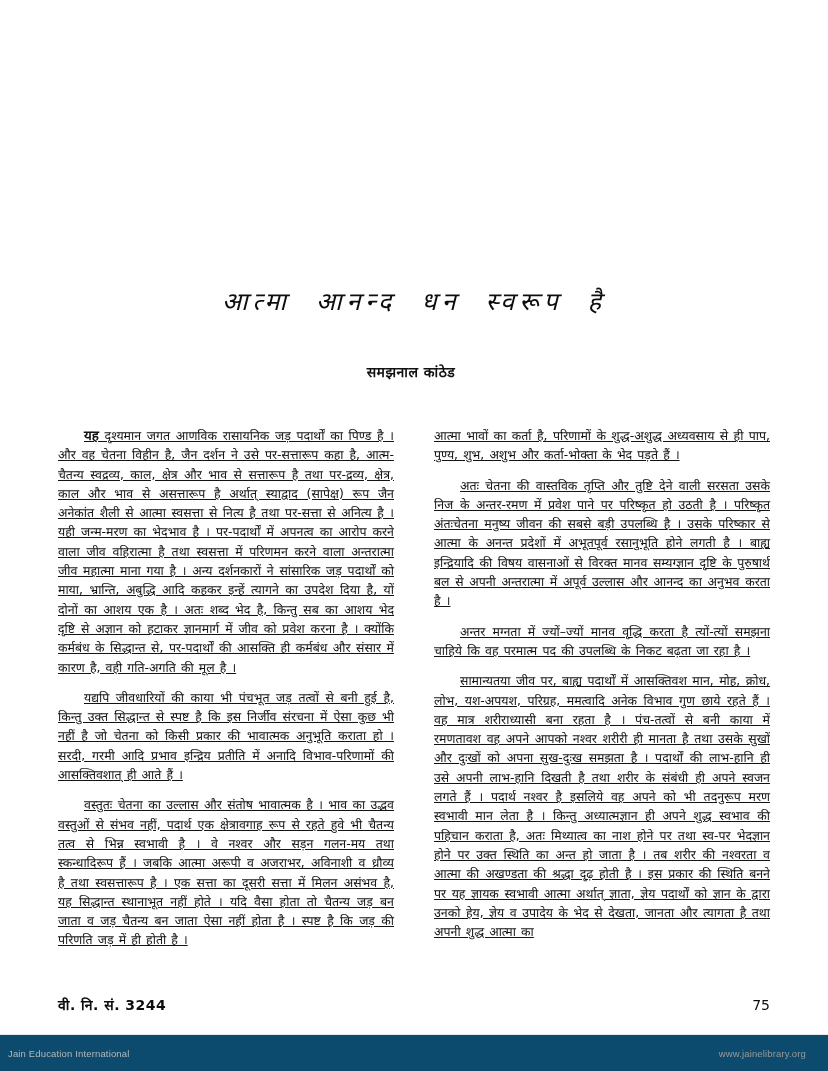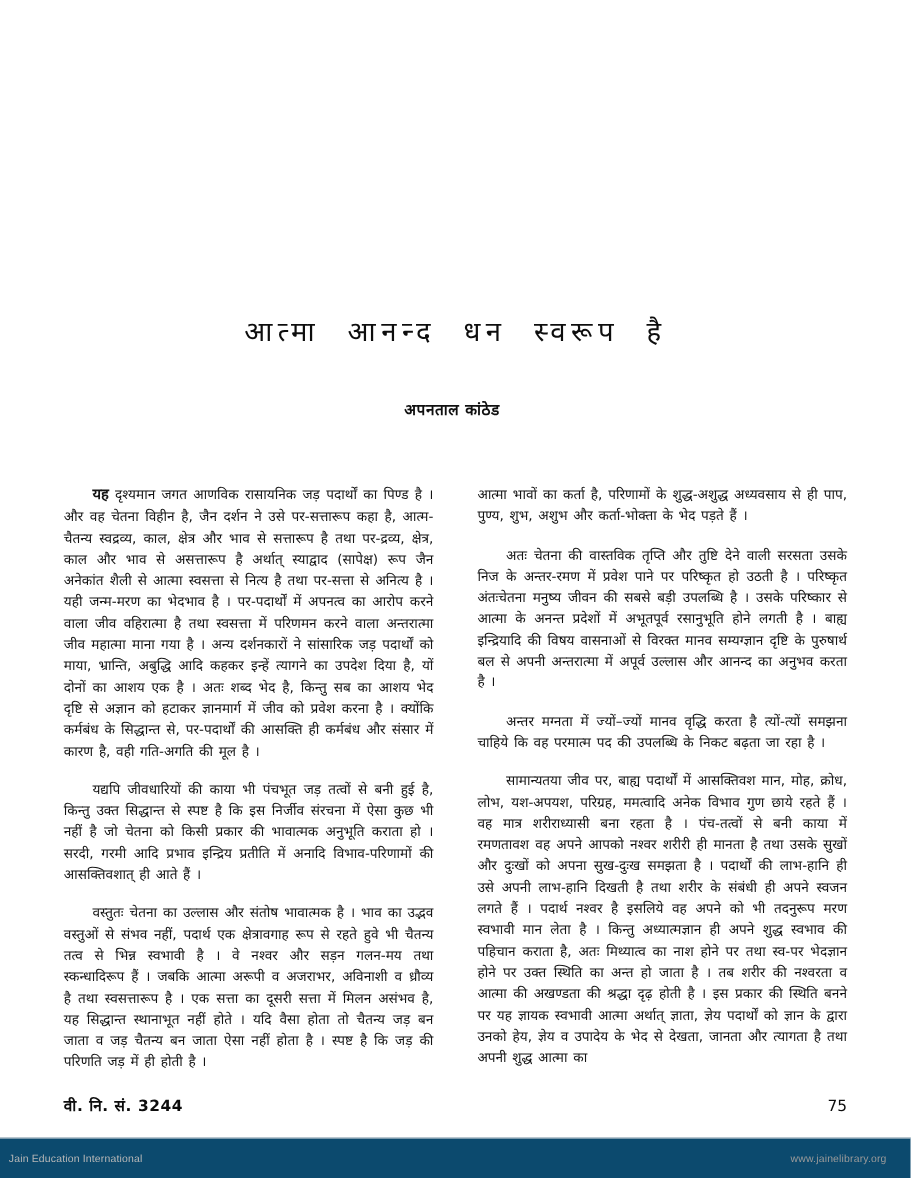--- a/index.html
+++ b/index.html
@@ -32,20 +32,21 @@
   }
   .doc-title {
     font-family: "DejaVu Sans", "Liberation Sans", sans-serif;
     font-size: 25px;
     font-weight: 400;
     letter-spacing: 5px;
     word-spacing: 12px;
     color: #0d0d0d;
     margin: 0;
     line-height: 1.25;
+    font-style: italic;
   }
   .byline {
     position: absolute;
     left: 0;
     right: 0;
     top: 362px;
     text-align: center;
     padding-right: 6px;
   }
   .byline-name {
@@ -65,31 +66,32 @@
     height: 560px;
     display: flex;
     gap: 40px;
     align-items: flex-start;
   }
   .col {
     width: 336px;
     flex: 0 0 336px;
   }
   .col p {
-    margin: 16px 0 11px 0;
+    margin: 2px 0 11px 0;
     font-family: "DejaVu Sans", "Liberation Sans", sans-serif;
     font-size: 12.4px;
     line-height: 19.3px;
     text-align: justify;
     text-justify: inter-word;
     word-spacing: 1.2px;
     color: #131313;
     text-indent: 26px;
     -webkit-hyphens: none;
     hyphens: none;
+    text-decoration: underline;
   }
   .col p.no-indent {
     text-indent: 0;
   }
   .col p .lead {
     font-weight: 700;
     font-size: 13.4px;
   }
 
   
@@ -152,21 +154,21 @@
 </head>
 <body>
 
 <div class="page">
 
   <div class="title-block">
     <h1 class="doc-title">आत्मा   आनन्द   धन   स्वरूप   है</h1>
   </div>
 
   <div class="byline">
-    <span class="byline-name">अपनताल कांठेड</span>
+    <span class="byline-name">समझनाल कांठेड</span>
   </div>
 
   <div class="columns">
     <div class="col">
       <p><span class="lead">यह</span><span> दृश्यमान जगत  आणविक  रासायनिक जड़  पदार्थों का पिण्ड है । और वह चेतना  विहीन है, जैन दर्शन ने उसे  पर-सत्तारूप कहा है, आत्म-चैतन्य स्वद्रव्य, काल, क्षेत्र  और  भाव से  सत्तारूप है तथा पर-द्रव्य, क्षेत्र, काल और भाव से असत्तारूप है अर्थात् स्याद्वाद (सापेक्ष) रूप  जैन  अनेकांत  शैली से  आत्मा  स्वसत्ता से  नित्य है तथा पर-सत्ता से अनित्य है ।  यही जन्म-मरण का  भेदभाव है । पर-पदार्थों में अपनत्व का आरोप  करने  वाला जीव  वहिरात्मा है तथा स्वसत्ता में परिणमन  करने  वाला  अन्तरात्मा  जीव  महात्मा माना गया है । अन्य दर्शनकारों ने  सांसारिक जड़  पदार्थों को माया, भ्रान्ति, अबुद्धि आदि कहकर इन्हें त्यागने का  उपदेश दिया है,  यों दोनों का आशय एक है ।  अतः शब्द भेद है, किन्तु सब का आशय भेद दृष्टि से अज्ञान को हटाकर ज्ञानमार्ग में जीव को प्रवेश करना है । क्योंकि कर्मबंध के  सिद्धान्त से, पर-पदार्थों की  आसक्ति ही  कर्मबंध और संसार में कारण है, वही गति-अगति की मूल है ।</span></p>
       <p><span>यद्यपि जीवधारियों की काया  भी पंचभूत जड़ तत्वों से बनी हुई है, किन्तु उक्त सिद्धान्त से स्पष्ट है कि  इस निर्जीव संरचना में ऐसा कुछ भी नहीं है  जो  चेतना  को  किसी  प्रकार की  भावात्मक अनुभूति कराता हो । सरदी, गरमी आदि प्रभाव इन्द्रिय प्रतीति में अनादि विभाव-परिणामों की आसक्तिवशात् ही आते हैं ।</span></p>
       <p><span>वस्तुतः चेतना का उल्लास और संतोष भावात्मक है ।  भाव का उद्भव वस्तुओं से संभव नहीं, पदार्थ एक क्षेत्रावगाह रूप से रहते हुवे भी चैतन्य तत्व से भिन्न स्वभावी है । वे नश्वर और सड़न गलन-मय  तथा  स्कन्धादिरूप हैं ।  जबकि आत्मा अरूपी व अजराभर, अविनाशी  व ध्रौव्य है तथा स्वसत्तारूप है ।  एक सत्ता का दूसरी सत्ता में मिलन असंभव है, यह सिद्धान्त स्थानाभूत नहीं होते ।  यदि वैसा होता तो चैतन्य जड़ बन जाता व जड़ चैतन्य बन जाता ऐसा नहीं होता है ।   स्पष्ट है कि जड़ की परिणति जड़ में ही होती है ।</span></p>
     </div>
 
     <div class="col">

